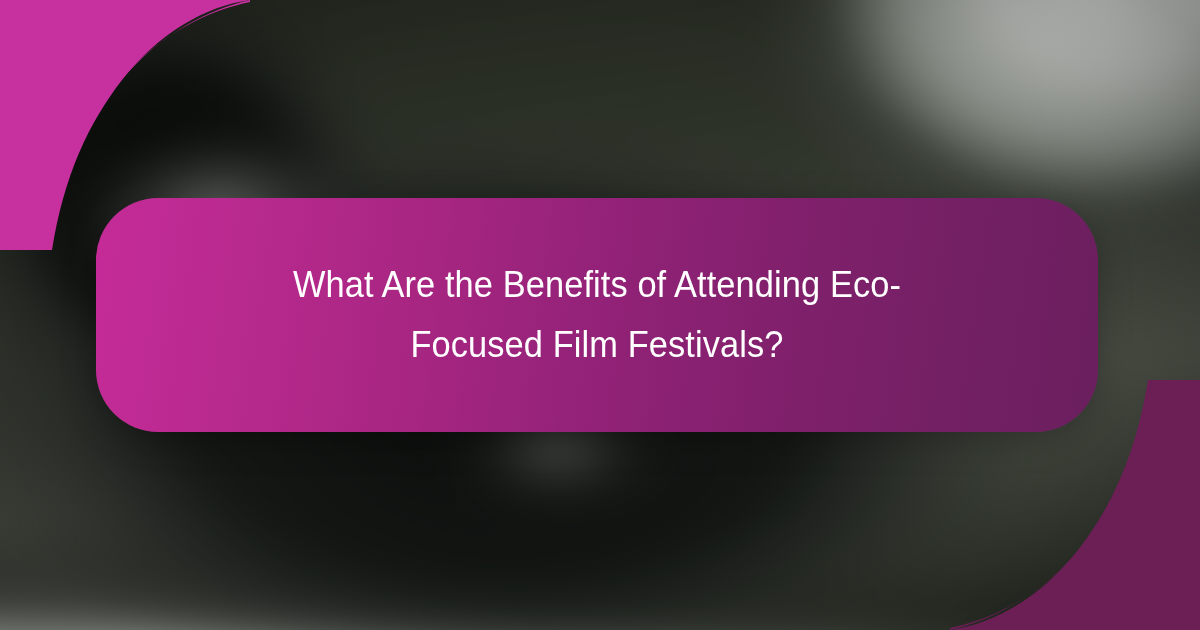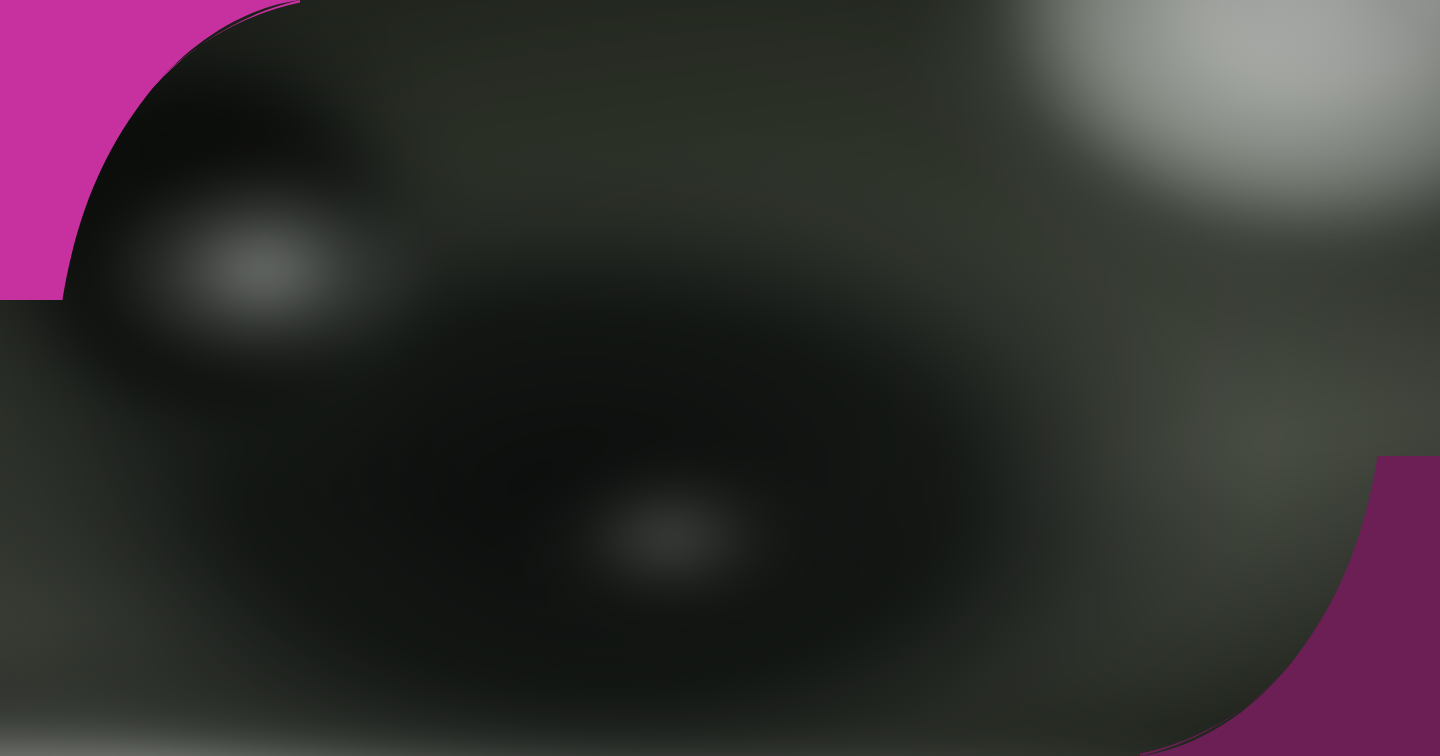--- a/index.html
+++ b/index.html
@@ -120,14 +120,17 @@
   <svg class="corner-tl" viewBox="0 0 250 250">
     <path d="M0,0 L250,0 C205,6 158,34 122,80 C88,124 64,176 52,250 L0,250 Z" fill="#c7319f"></path>
     <path d="M250,0 C206,10 166,34 136,64 C112,88 94,115 85,140 C96,110 118,78 146,54 C176,28 212,10 250,2 Z" fill="#c7319f"></path>
   </svg>
 
   <svg class="corner-br" viewBox="0 0 250 250">
     <path d="M250,250 L0,250 C45,244 92,216 128,170 C162,126 186,74 198,0 L250,0 Z" fill="#6b1f55"></path>
     <path d="M0,250 C44,240 84,216 114,186 C138,162 156,135 165,110 C154,140 132,172 104,196 C74,222 38,240 0,248 Z" fill="#6b1f55"></path>
   </svg>
 
+  <div class="title-card">
+    <h1 class="title-text">What Are the Benefits of Attending Eco-Focused Film Festivals?</h1>
+  </div>
 
 </div>
 
 </body></html>

